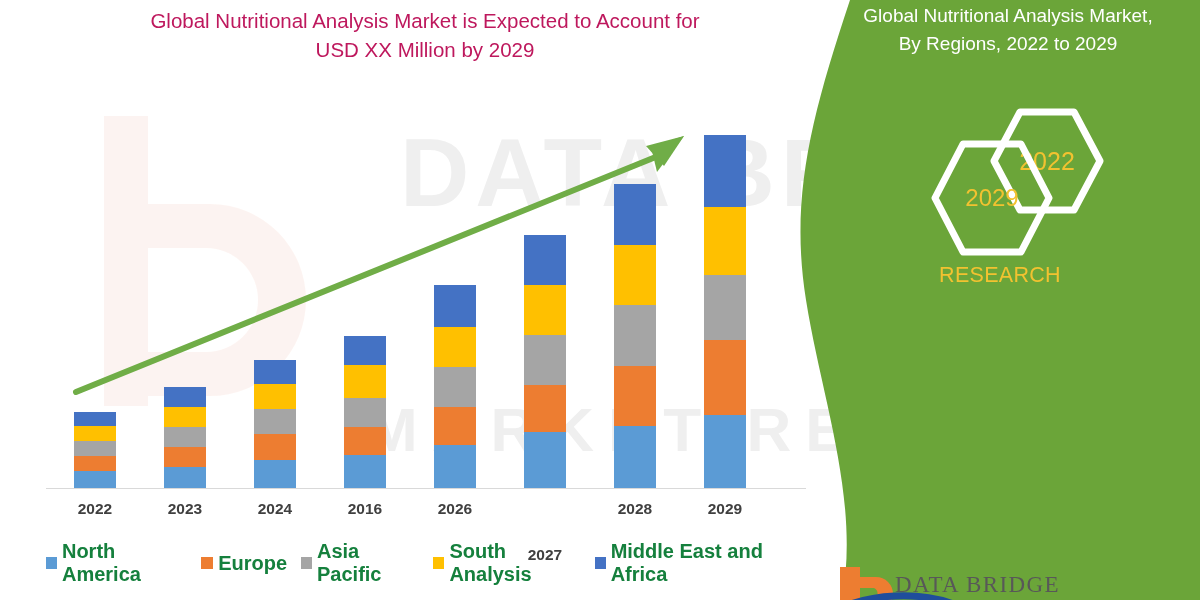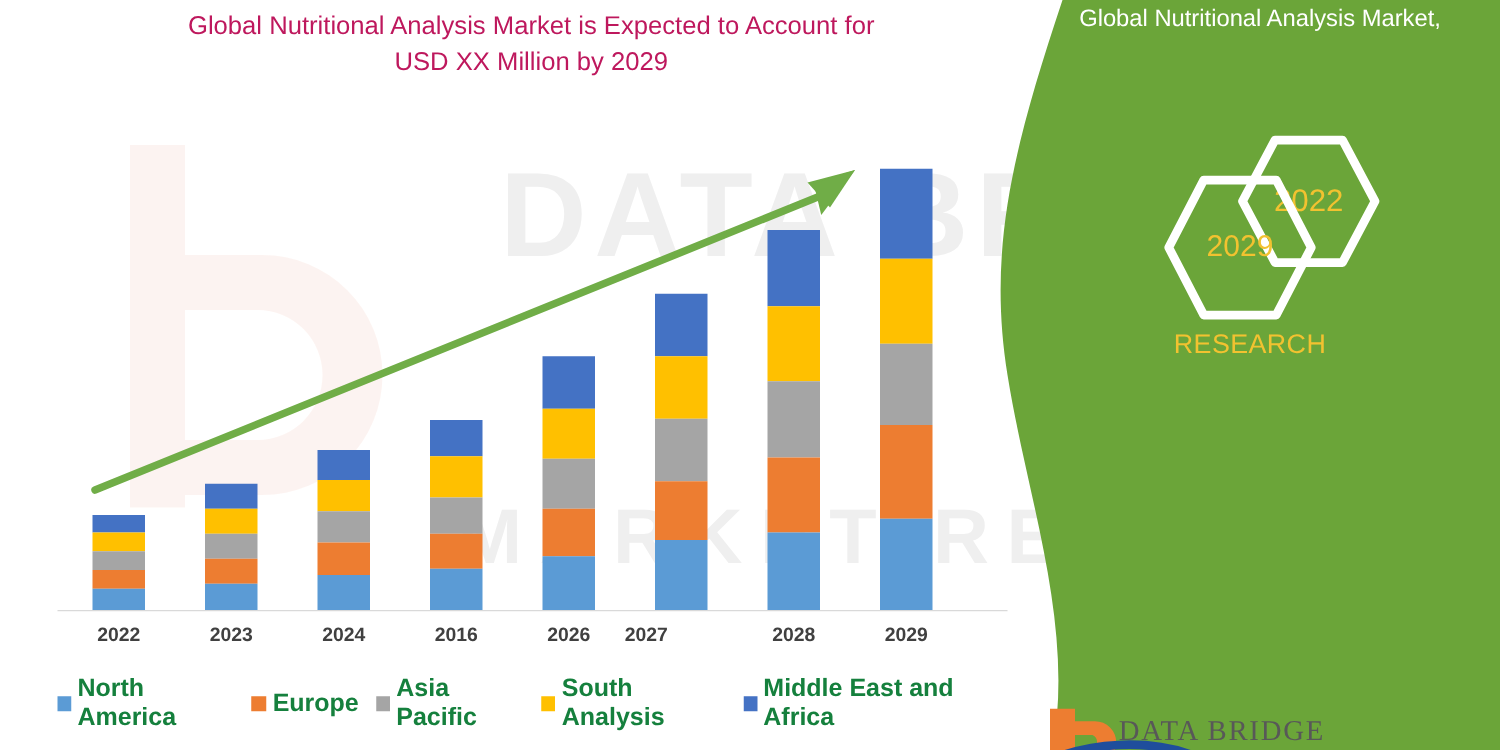--- a/index.html
+++ b/index.html
@@ -178,21 +178,21 @@
             <div class="seg" style="height: 68px; background: rgb(255, 192, 0);"></div>
             <div class="seg" style="height: 72px; background: rgb(68, 114, 196);"></div>
           </div>
         </div>
       <div id="xlabels-layer">
           <div class="xlabel" style="left: 50px;">2022</div>
           <div class="xlabel" style="left: 140px;">2023</div>
           <div class="xlabel" style="left: 230px;">2024</div>
           <div class="xlabel" style="left: 320px;">2016</div>
           <div class="xlabel" style="left: 410px;">2026</div>
-          <div class="xlabel" style="left: 472px;">2027</div>
+          <div class="xlabel" style="left: 500px; margin-top: 46px;">2027</div>
           <div class="xlabel" style="left: 590px;">2028</div>
           <div class="xlabel" style="left: 680px;">2029</div>
         </div>
     </div>
 
     <svg id="arrow" viewBox="0 0 840 600">
       <line x1="76" y1="392" x2="668" y2="152" stroke="#70ad47" stroke-width="6" stroke-linecap="round"></line>
       <polygon points="684,136 646,146 664,166" fill="#70ad47"></polygon>
       <polygon points="684,136 657,172 651,147" fill="#70ad47"></polygon>
     </svg>
@@ -222,20 +222,21 @@
   </div>
 
   <div id="right-panel">
     <svg id="green-shape" viewBox="0 0 410 600" preserveAspectRatio="none">
       <path d="M60 0 C 20 120, 0 200, 16 300 C 32 400, 70 500, 52 600 L 410 600 L 410 0 Z" fill="#6ba539"></path>
     </svg>
 
     <div id="right-content">
       <div id="right-title">
         <div>Global Nutritional Analysis Market,</div>
+        <div>By Regions, 2022 to 2029</div>
       </div>
 
       <div class="hex-wrap" id="hex-2022">
         <svg viewBox="0 0 114 108">
           <polygon points="30,5 84,5 110,54 84,103 30,103 4,54" fill="none" stroke="#ffffff" stroke-width="7" stroke-linejoin="round"></polygon>
         </svg>
         <div class="hex-label">2022</div>
       </div>
 
       <div class="hex-wrap" id="hex-2029">

